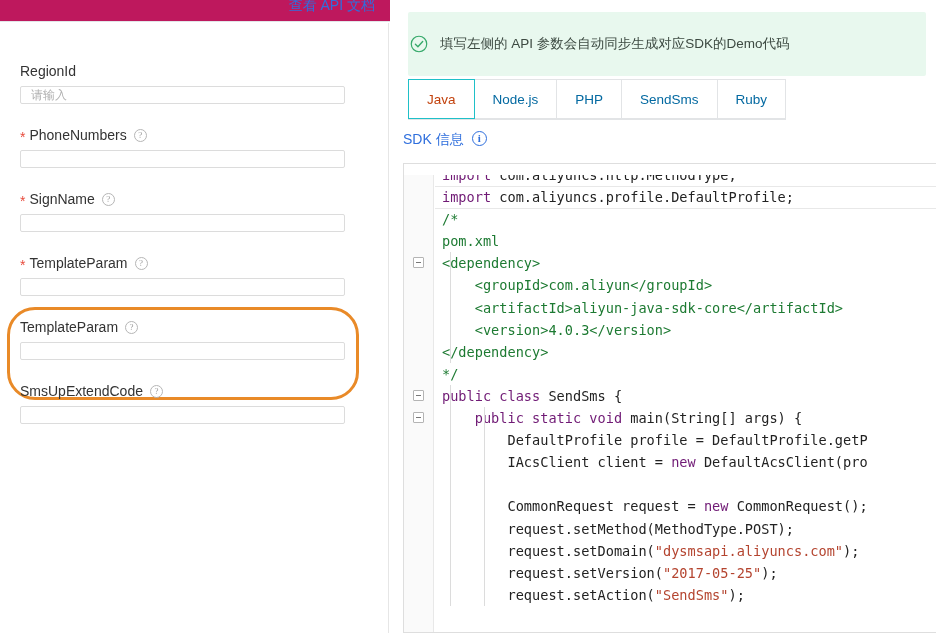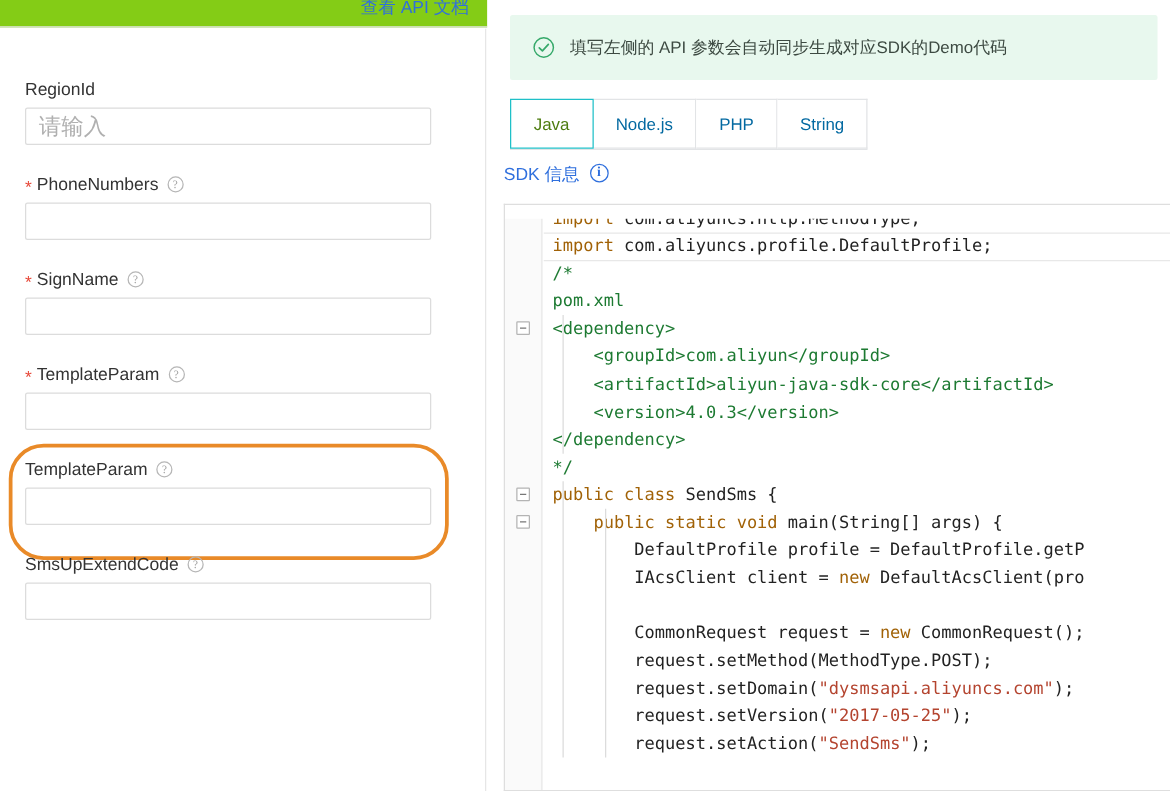--- a/index.html
+++ b/index.html
@@ -22,21 +22,21 @@
     position: absolute;
     left: 0; top: 0;
     width: 390px; height: 633px;
     background: #ffffff;
     overflow: hidden;
   }
   #left-header {
     position: absolute;
     left: 0; top: 0;
     width: 390px; height: 22px;
-    background: #84cc16;
+    background: #be185d;
     border-bottom: 1px solid #e3e5e8;
   }
   #doc-link {
     position: absolute;
     right: 15px; top: -4px;
     font-size: 14px;
     color: #2f6fdd;
     text-decoration: none;
     white-space: nowrap;
     line-height: 18px;
@@ -86,25 +86,25 @@
     line-height: 11px;
     text-align: center;
     margin-left: 7px;
     cursor: pointer;
     font-family: "Liberation Serif", serif;
     flex: none;
   }
   .field-input {
     display: block;
     width: 325px;
-    height: 30px;
+    height: 18px;
     border: 1px solid #dcdcdc;
     border-radius: 2px;
     background: #ffffff;
-    font-size: 18px;
+    font-size: 12px;
     color: #333;
     padding: 0 10px;
     outline: none;
     font-family: "Liberation Sans", sans-serif;
   }
   .field-input::placeholder { color: #b0b0b0; }
 
   
   #templateparam-field {
     position: relative;
@@ -125,26 +125,26 @@
     position: absolute;
     left: 390px; top: 0;
     width: 546px; height: 633px;
     background: #ffffff;
     overflow: hidden;
   }
   #alert {
     position: absolute;
     left: 18px; top: 12px;
     width: 518px;
-    height: 52px;
+    height: 64px;
     background: #e8f8ee;
     border-radius: 2px;
     display: flex;
     align-items: center;
-    padding-left: 18px;
+    padding-left: 2px;
   }
   #alert-icon {
     width: 18px; height: 18px;
     flex: none;
     margin-right: 12px;
   }
   #alert-text {
     font-size: 13.5px;
     color: #3d4a42;
     line-height: 18px;
@@ -168,21 +168,21 @@
     font-size: 13.5px;
     color: #0369a1;
     background: #ffffff;
     border: 1px solid #e2e4e6;
     border-left: none;
     cursor: pointer;
     white-space: nowrap;
   }
   .tab:first-child { border-left: 1px solid #e2e4e6; }
   .tab.active {
-    color: #4d7c0f;
+    color: #c2410c;
     border: 1px solid #1fc0c8;
     position: relative;
     z-index: 2;
   }
 
   #sdk-info {
     position: absolute;
     left: 13px; top: 131px;
     display: flex;
     align-items: flex-start;
@@ -243,21 +243,21 @@
     width: 560px;
     height: 470px;
     font-family: "DejaVu Sans Mono", "Liberation Mono", monospace;
     font-size: 13.6px;
     line-height: 22.1px;
     white-space: pre;
     overflow: hidden;
     padding-top: 0px;
   }
   .cl { height: 22.1px; padding-left: 7px; }
-  .kw  { color: #a16207; }
+  .kw  { color: #701a75; }
   .str { color: #b4442f; }
   .cmt { color: #1d7a32; }
   .plain { color: #222222; }
   .topclip {
     position: absolute;
     left: 0; top: 0;
     width: 560px; height: 11px;
     background: #ffffff;
     z-index: 5;
   }
@@ -342,21 +342,22 @@
         <circle cx="10" cy="10" r="8.6" fill="none" stroke="#36a96a" stroke-width="1.3"></circle>
         <path d="M6 10.3 L8.8 13 L14.1 7.2" fill="none" stroke="#36a96a" stroke-width="1.5" stroke-linecap="round" stroke-linejoin="round"></path>
       </svg>
       <span id="alert-text">填写左侧的 API 参数会自动同步生成对应SDK的Demo代码</span>
     </div>
 
     <div id="tabs">
         <div class="tab active">Java</div>
         <div class="tab">Node.js</div>
         <div class="tab">PHP</div>
-        <div class="tab">String</div>
+        <div class="tab">SendSms</div>
+        <div class="tab">Ruby</div>
       </div>
 
     <div id="sdk-info">
       <span>SDK 信息</span>
       <span id="sdk-info-icon">i</span>
     </div>
 
     <div id="code-wrap">
       <div id="code-gutter">
           <div class="fold" style="top: 93.4px;"></div>

